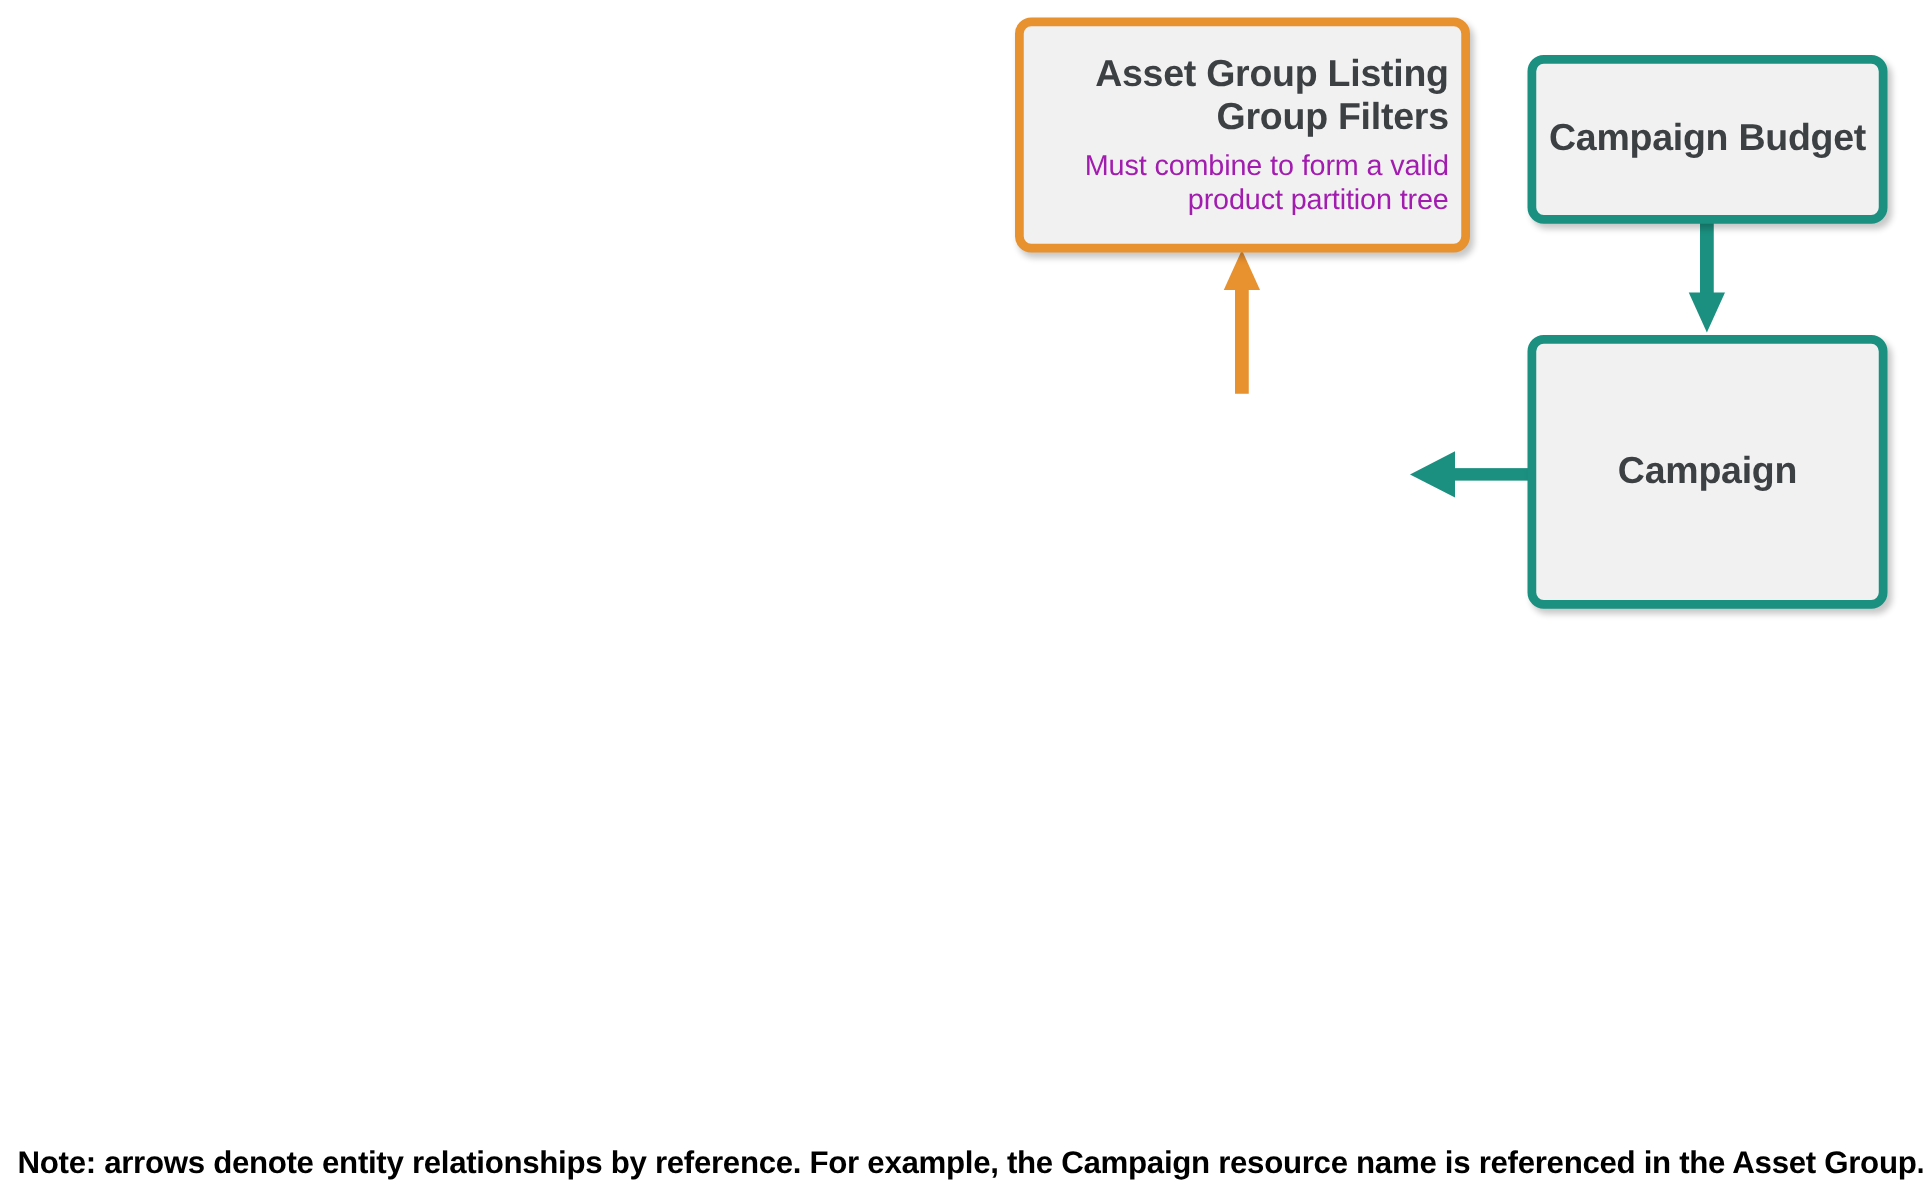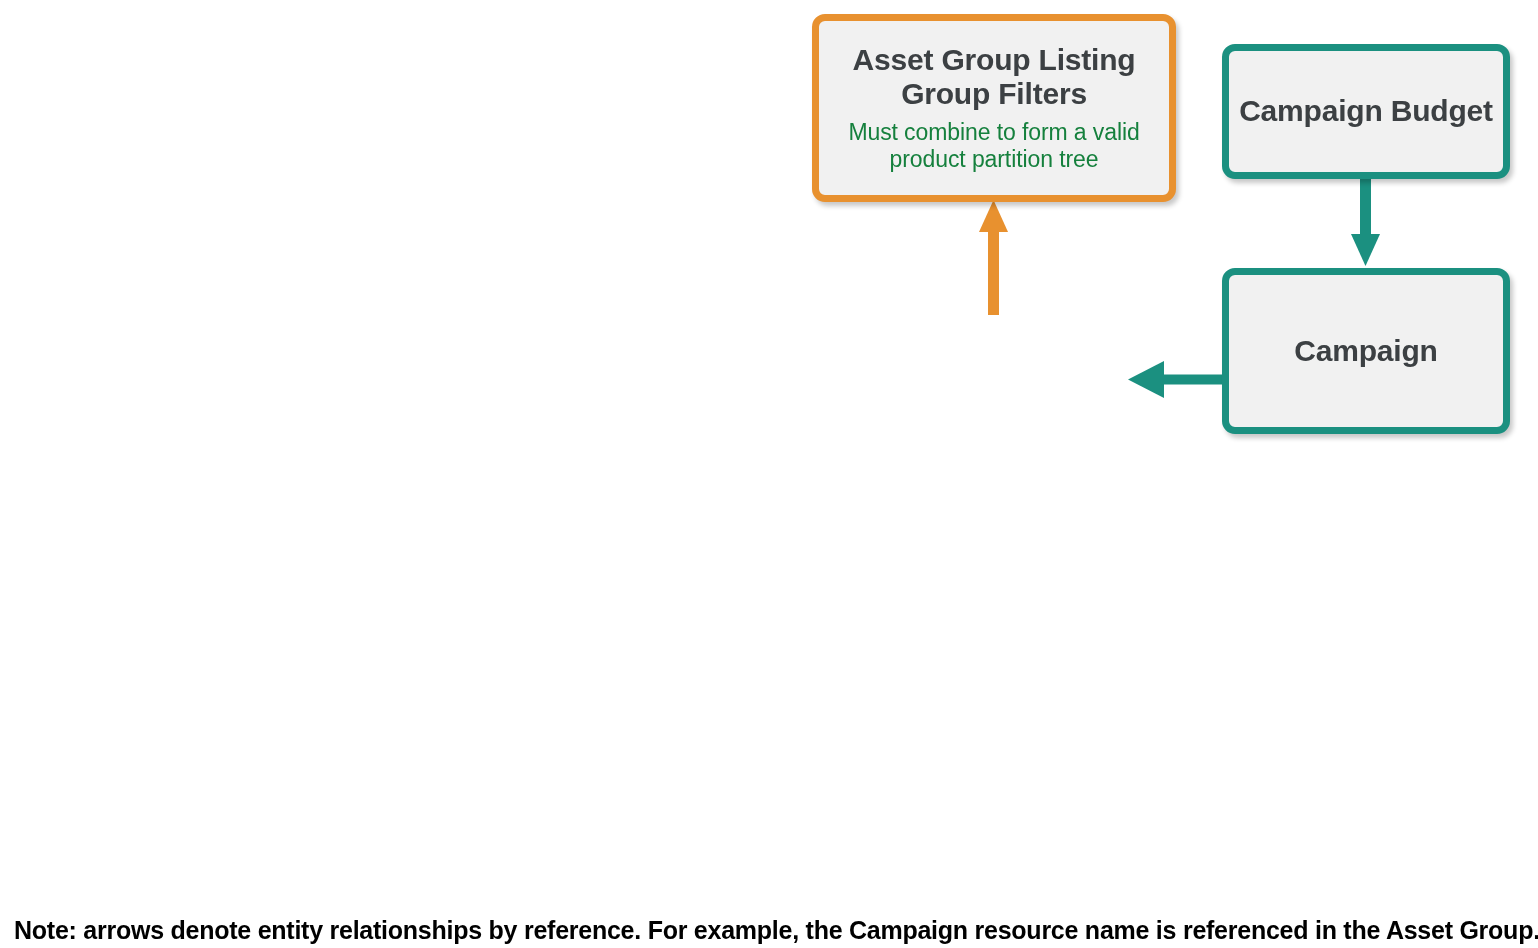--- a/index.html
+++ b/index.html
@@ -26,59 +26,59 @@
     position: absolute;
     box-sizing: border-box;
     background: #f1f1f1;
     border-style: solid;
     border-width: 7px;
     border-radius: 13px;
     display: flex;
     flex-direction: column;
     align-items: center;
     justify-content: center;
-    text-align: center;
+    text-align: right;
     box-shadow: 3px 4px 5px rgba(0, 0, 0, 0.22);
     padding: 4px 10px;
   }
   .node.orange { border-color: #E8912F; }
   .node.teal   { border-color: #1B9080; }
 
   .node-title {
     font-size: 30px;
     font-weight: bold;
     color: #3c4043;
     line-height: 1.16;
     letter-spacing: -0.2px;
   }
   .node-desc {
     font-size: 23px;
     font-weight: normal;
-    color: #15803d;
+    color: #a21caf;
     line-height: 1.18;
     margin-top: 7px;
     letter-spacing: -0.1px;
   }
 
   
   #node-aglgf {
     left: 812px;  top: 14px;
     width: 364px; height: 188px;
   }
   #node-asset-group {
     left: 857px;  top: 313px;
     width: 273px; height: 134px;
   }
   #node-campaign-budget {
     left: 1222px; top: 44px;
     width: 288px; height: 135px;
   }
   #node-campaign {
     left: 1222px; top: 268px;
-    width: 288px; height: 166px;
+    width: 288px; height: 219px;
   }
 
   
   .arrow-svg {
     position: absolute;
     overflow: visible;
     pointer-events: none;
   }
   #arrow-asset-to-filters { left: 0; top: 0; width: 1538px; height: 948px; }
 

